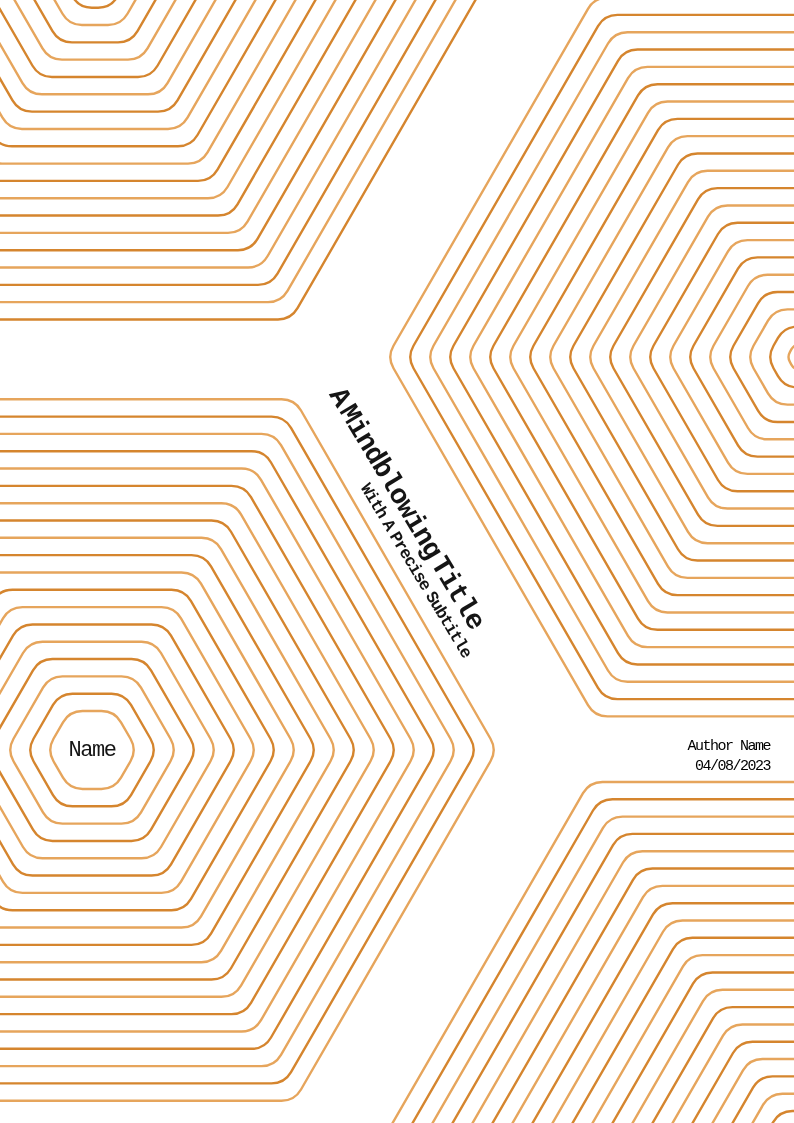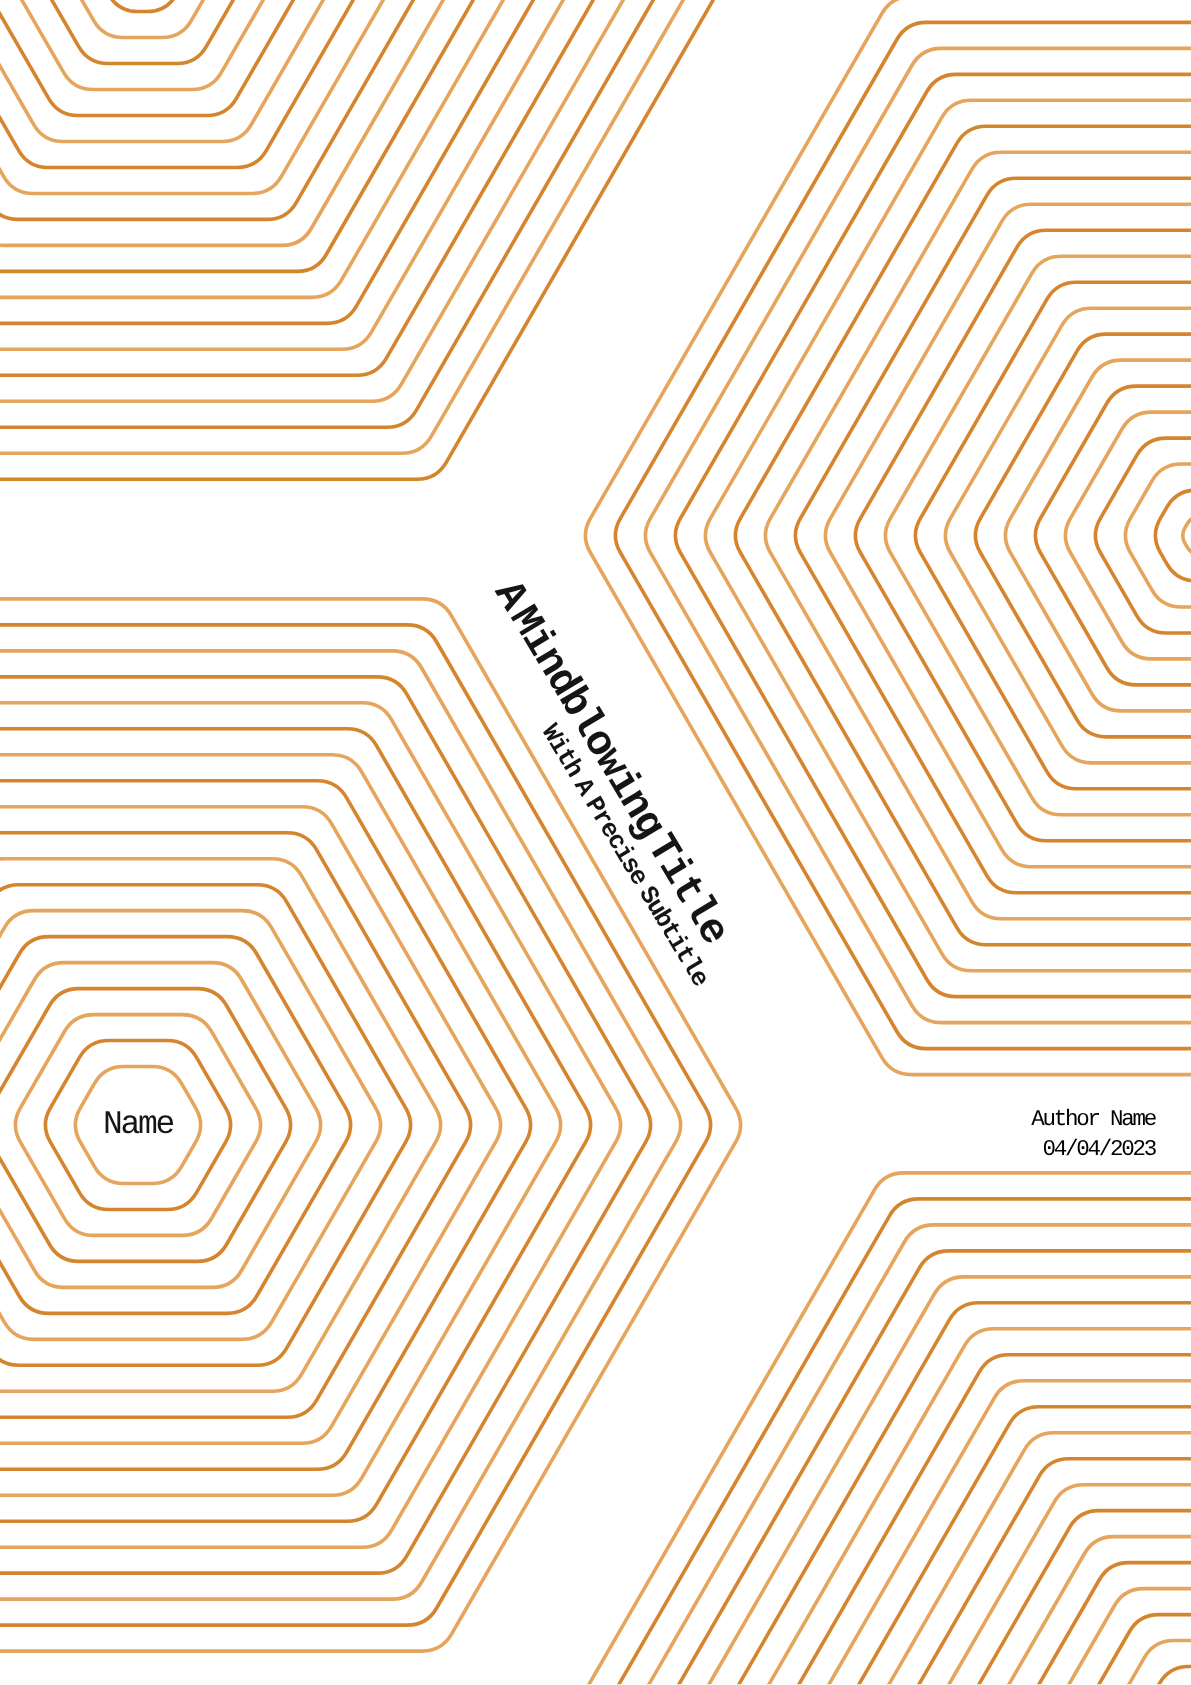--- a/index.html
+++ b/index.html
@@ -161,16 +161,16 @@
 
   <div class="title-rotator">
     <div class="doc-title">A Mindblowing Title</div>
     <div class="doc-subtitle">With A Precise Subtitle</div>
   </div>
 
   <div class="demo-label">Name</div>
 
   <div class="author-block">
     <div>Author Name</div>
-    <div>04/04/2023</div>
+    <div>04/08/2023</div>
   </div>
 
 </div>
 
 </body></html>

